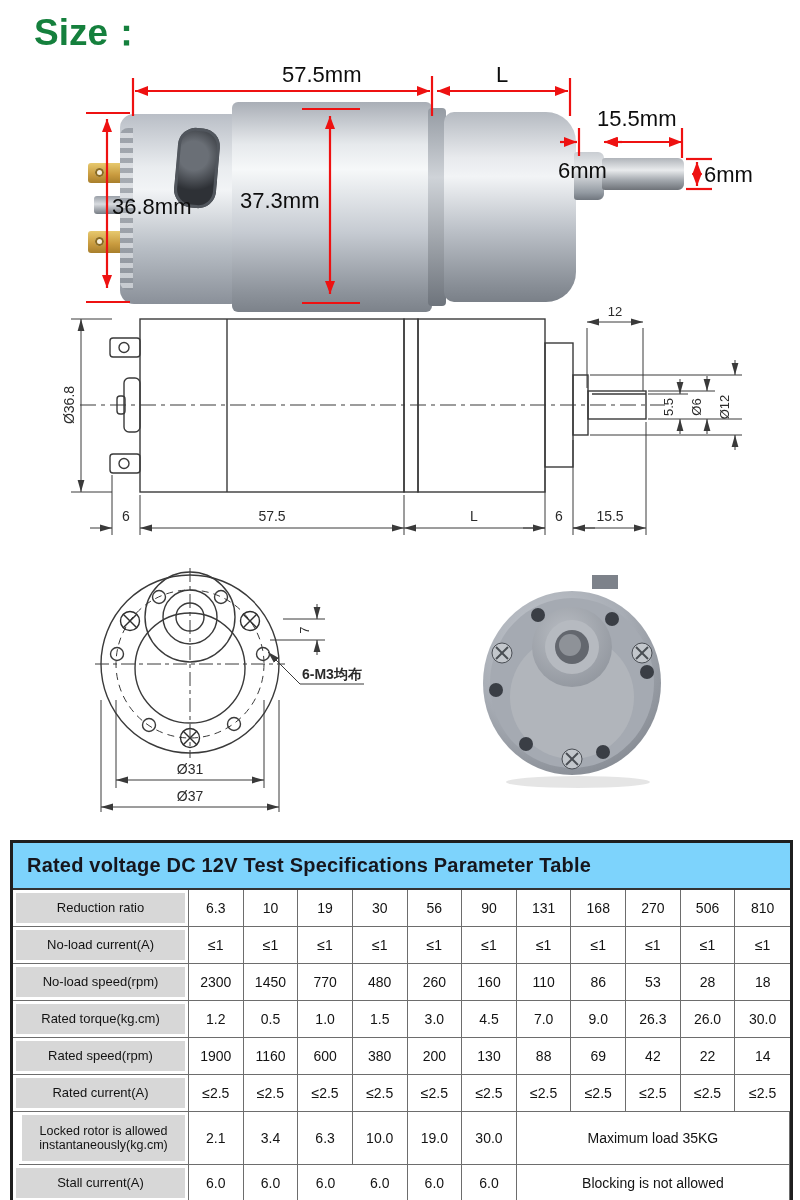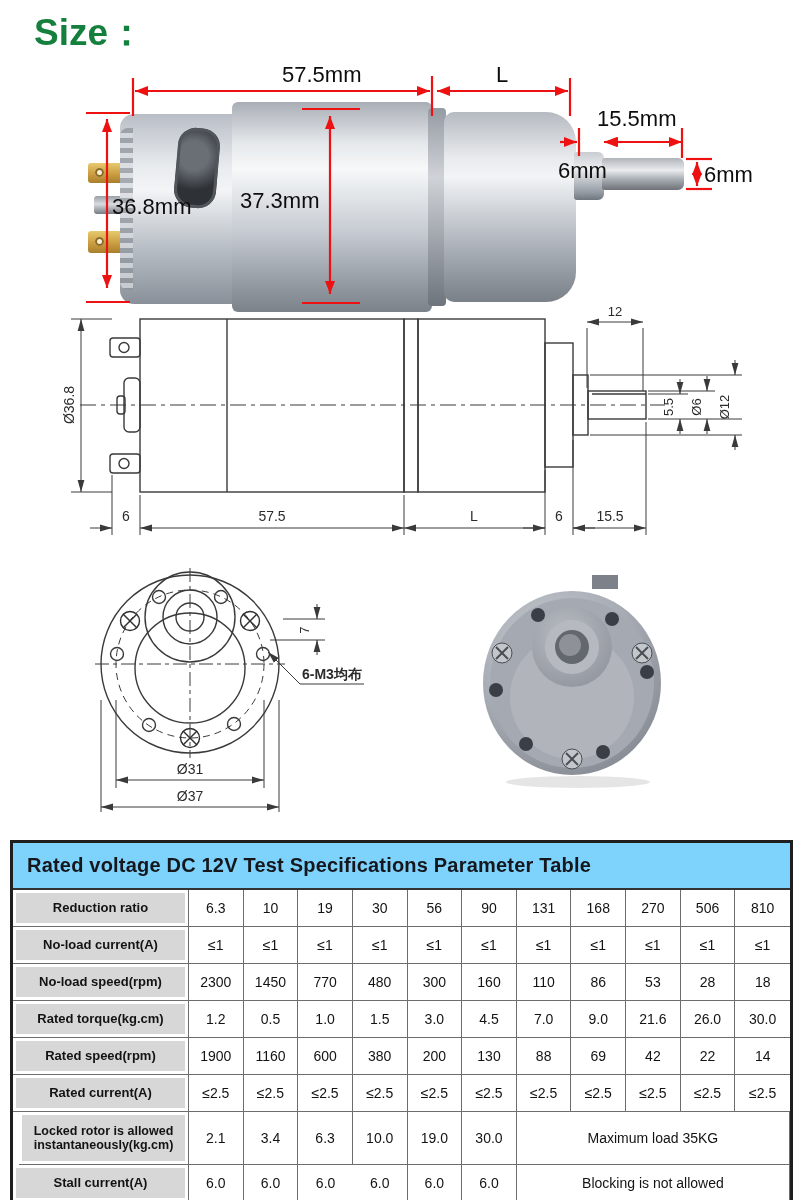--- a/index.html
+++ b/index.html
@@ -37,21 +37,21 @@
   .cadsm{font-size:13px;fill:#2b2b2b;}
 
   
   .spec-table{left:10px;top:840px;width:777px;border:3px solid #1f1f1f;background:#fff;}
   .t-header{height:45px;background:#7dd3fc;border-bottom:2px solid #333;display:flex;align-items:center;
         padding-left:14px;font-size:20px;color:#16161d;letter-spacing:.2px;font-weight:bold;}
   .t-grid{display:grid;grid-template-columns:176px repeat(11,1fr);}
   .cell{border-right:1px solid #6d6d6d;border-bottom:1px solid #6d6d6d;display:flex;align-items:center;
         justify-content:center;min-height:30px;font-size:14px;color:#131313;background:#fff;text-align:center;}
   .t-grid .cell:nth-child(12n){border-right:none;}
-  .lbl{background-color:#d7d7d7;background-clip:content-box;padding:3px;font-weight:bold;font-size:13px;
+  .lbl{background-color:#d7d7d7;background-clip:content-box;padding:3px;font-weight:normal;font-size:13px;
         line-height:1.15;}
   .tall{min-height:46px;}
   .lbl.tall{font-size:12.5px;margin-left:6px;}
 </style>
 </head>
 <body>
 
 <div id="page">
 
   <div class="abs size-title">Size：</div>
@@ -310,37 +310,37 @@
         <div class="cell val">≤1</div>
         <div class="cell val">≤1</div>
         <div class="cell val">≤1</div>
         <div class="cell val">≤1</div>
         <div class="cell val">≤1</div>
         <div class="cell lbl">No-load speed(rpm)</div>
         <div class="cell val">2300</div>
         <div class="cell val">1450</div>
         <div class="cell val">770</div>
         <div class="cell val">480</div>
-        <div class="cell val">300</div>
+        <div class="cell val">260</div>
         <div class="cell val">160</div>
         <div class="cell val">110</div>
         <div class="cell val">86</div>
         <div class="cell val">53</div>
         <div class="cell val">28</div>
         <div class="cell val">18</div>
         <div class="cell lbl">Rated torque(kg.cm)</div>
         <div class="cell val">1.2</div>
         <div class="cell val">0.5</div>
         <div class="cell val">1.0</div>
         <div class="cell val">1.5</div>
         <div class="cell val">3.0</div>
         <div class="cell val">4.5</div>
         <div class="cell val">7.0</div>
         <div class="cell val">9.0</div>
-        <div class="cell val">21.6</div>
+        <div class="cell val">26.3</div>
         <div class="cell val">26.0</div>
         <div class="cell val">30.0</div>
         <div class="cell lbl">Rated speed(rpm)</div>
         <div class="cell val">1900</div>
         <div class="cell val">1160</div>
         <div class="cell val">600</div>
         <div class="cell val">380</div>
         <div class="cell val">200</div>
         <div class="cell val">130</div>
         <div class="cell val">88</div>

